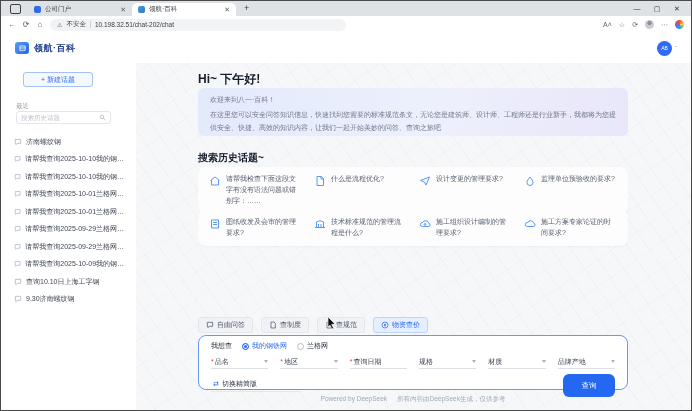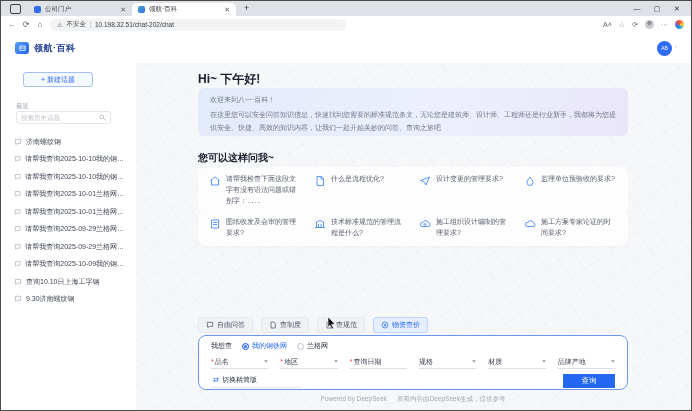--- a/index.html
+++ b/index.html
@@ -73,21 +73,21 @@
   .radio.sel{border-color:#2b6bf3;box-shadow:inset 0 0 0 1px #fff;background:#2b6bf3;}
   .src{display:flex;align-items:center;gap:3px;}
   .src.sel .srclabel{color:#2b6bf3;}
   .qrow2{display:flex;gap:12px;margin-top:4px;}
   .qfield{flex:1;border-bottom:1px solid #dcdfe6;height:13px;display:flex;align-items:center;justify-content:space-between;font-size:7px;color:#3a4150;}
   .req{color:#e54d42;margin-right:1px;}
   .chevt{width:0;height:0;border-left:2.5px solid transparent;border-right:2.5px solid transparent;border-top:3px solid #aab0bc;}
   .qrow3{display:flex;align-items:center;justify-content:space-between;margin-top:5px;}
   .toggle{display:flex;align-items:center;gap:3px;font-size:7px;color:#2a3242;border-bottom:1px solid #e4e7ec;padding:0 2px 2px;width:86px;}
   .toggle .sw{color:#2b6bf3;font-size:7px;}
-  .qbtn{width:52px;height:14px;background:#2468f2;border-radius:0;color:#fff;font-size:7.5px;display:flex;align-items:center;justify-content:center;}
+  .qbtn{width:52px;height:23px;background:#2468f2;border-radius:6px;color:#fff;font-size:7.5px;display:flex;align-items:center;justify-content:center;}
   .pfooter{left:62px;top:332px;width:430px;display:flex;justify-content:center;gap:10px;font-size:6.5px;color:#a3a9b4;}
 </style>
 </head>
 <body>
 
 <div class="screen">
 
   <div class="tabstrip">
     <div class="ws"></div>
     <div class="tab">
@@ -219,21 +219,21 @@
   </div>
 
   <div class="main">
     <div class="greet">Hi~ 下午好!</div>
 
     <div class="banner">
       <div class="b-title">欢迎来到八一·百科！</div>
       <div class="b-body">在这里您可以安全问答知识信息，快速找到您需要的标准规范条文，无论您是建筑师、设计师、工程师还是行业新手，我都将为您提供安全、快捷、高效的知识内容，让我们一起开始美妙的问答、查询之旅吧</div>
     </div>
 
-    <div class="asktitle">您可以这样问我~</div>
+    <div class="asktitle">搜索历史话题~</div>
 
     <div class="cardrow r1">
       <div class="card">
         <svg width="12" height="12" viewBox="0 0 24 24" fill="none" stroke="#4a8cf5" stroke-width="1.8">
             <path d="M3 11l9-7 9 7M5 10v10h14V10"></path>
           </svg>
         <span class="txt">请帮我检查下面这段文字有没有语法问题或错别字：……</span>
       </div>
       <div class="card">
         <svg width="12" height="12" viewBox="0 0 24 24" fill="none" stroke="#4a8cf5" stroke-width="1.8">

